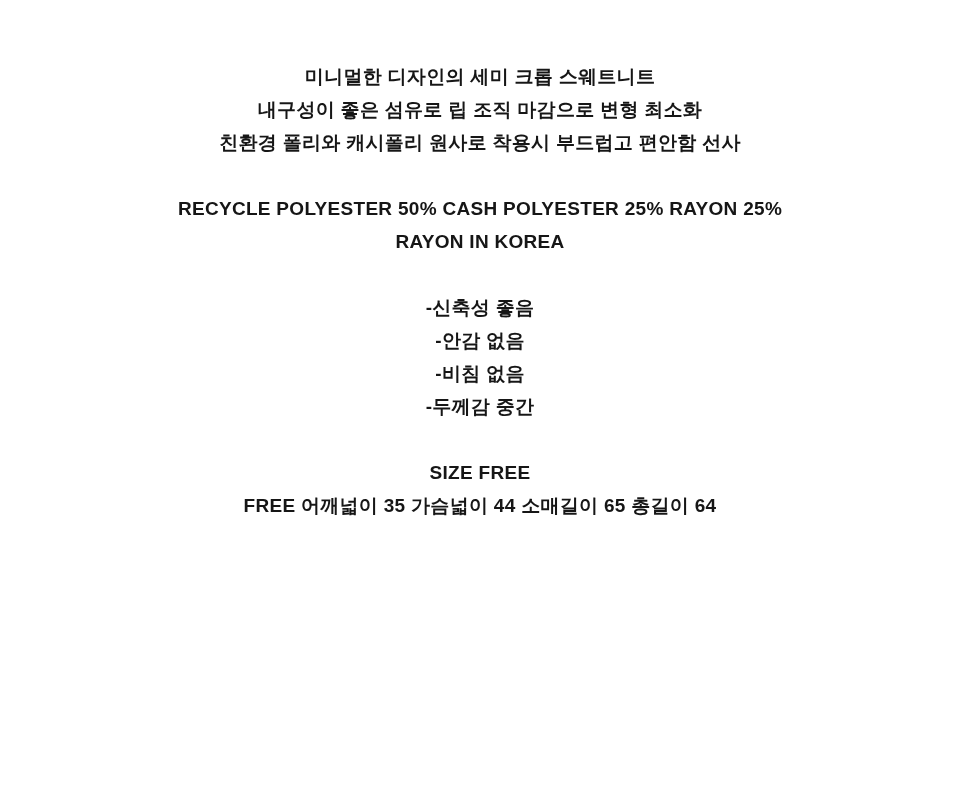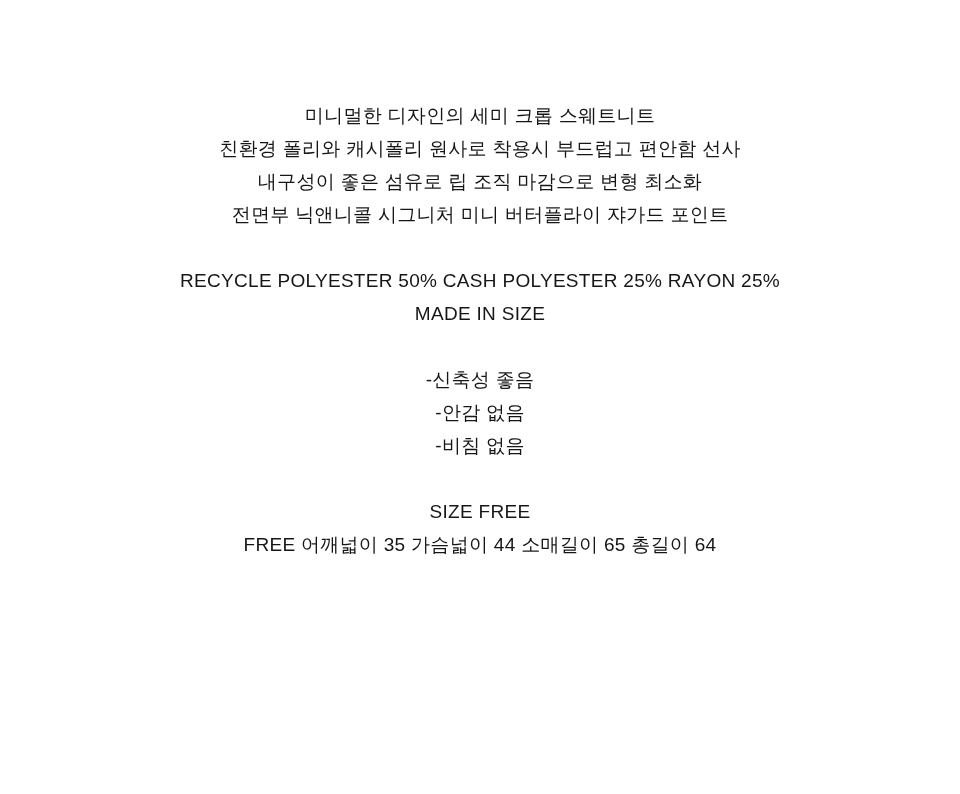--- a/index.html
+++ b/index.html
@@ -9,59 +9,59 @@
   body {
     width: 960px;
     height: 794px;
     background: #ffffff;
     overflow: hidden;
     font-family: "Liberation Sans", "DejaVu Sans", sans-serif;
   }
   .desc-wrap {
     box-sizing: border-box;
     width: 960px;
-    padding-top: 99px;
+    padding-top: 60px;
     text-align: center;
     color: #161616;
     font-size: 19px;
     line-height: 33px;
     letter-spacing: 0.3px;
-    font-weight: 400;
+    font-weight: 700;
   }
   .desc-group {
     margin: 0 0 33px 0; 
   }
   .desc-group:last-child {
     margin-bottom: 16px;
   }
   .desc-line {
     white-space: pre;
   }
 </style>
 </head>
 <body>
 
 <div class="desc-wrap">
 
   <div class="desc-group">
     <div class="desc-line">미니멀한 디자인의 세미 크롭 스웨트니트</div>
+    <div class="desc-line">내구성이 좋은 섬유로 립 조직 마감으로 변형 최소화</div>
     <div class="desc-line">친환경 폴리와 캐시폴리 원사로 착용시 부드럽고 편안함 선사</div>
-    <div class="desc-line">내구성이 좋은 섬유로 립 조직 마감으로 변형 최소화</div>
-    <div class="desc-line">전면부 닉앤니콜 시그니처 미니 버터플라이 쟈가드 포인트</div>
   </div>
 
   <div class="desc-group">
     <div class="desc-line">RECYCLE POLYESTER 50% CASH POLYESTER 25% RAYON 25%</div>
-    <div class="desc-line">MADE IN SIZE</div>
+    <div class="desc-line">RAYON IN KOREA</div>
   </div>
 
   <div class="desc-group">
     <div class="desc-line">-신축성 좋음</div>
     <div class="desc-line">-안감 없음</div>
     <div class="desc-line">-비침 없음</div>
+    <div class="desc-line">-두께감 중간</div>
   </div>
 
   <div class="desc-group">
     <div class="desc-line">SIZE FREE</div>
     <div class="desc-line">FREE 어깨넓이 35 가슴넓이 44 소매길이 65 총길이 64</div>
   </div>
 
 </div>
 
 </body></html>

